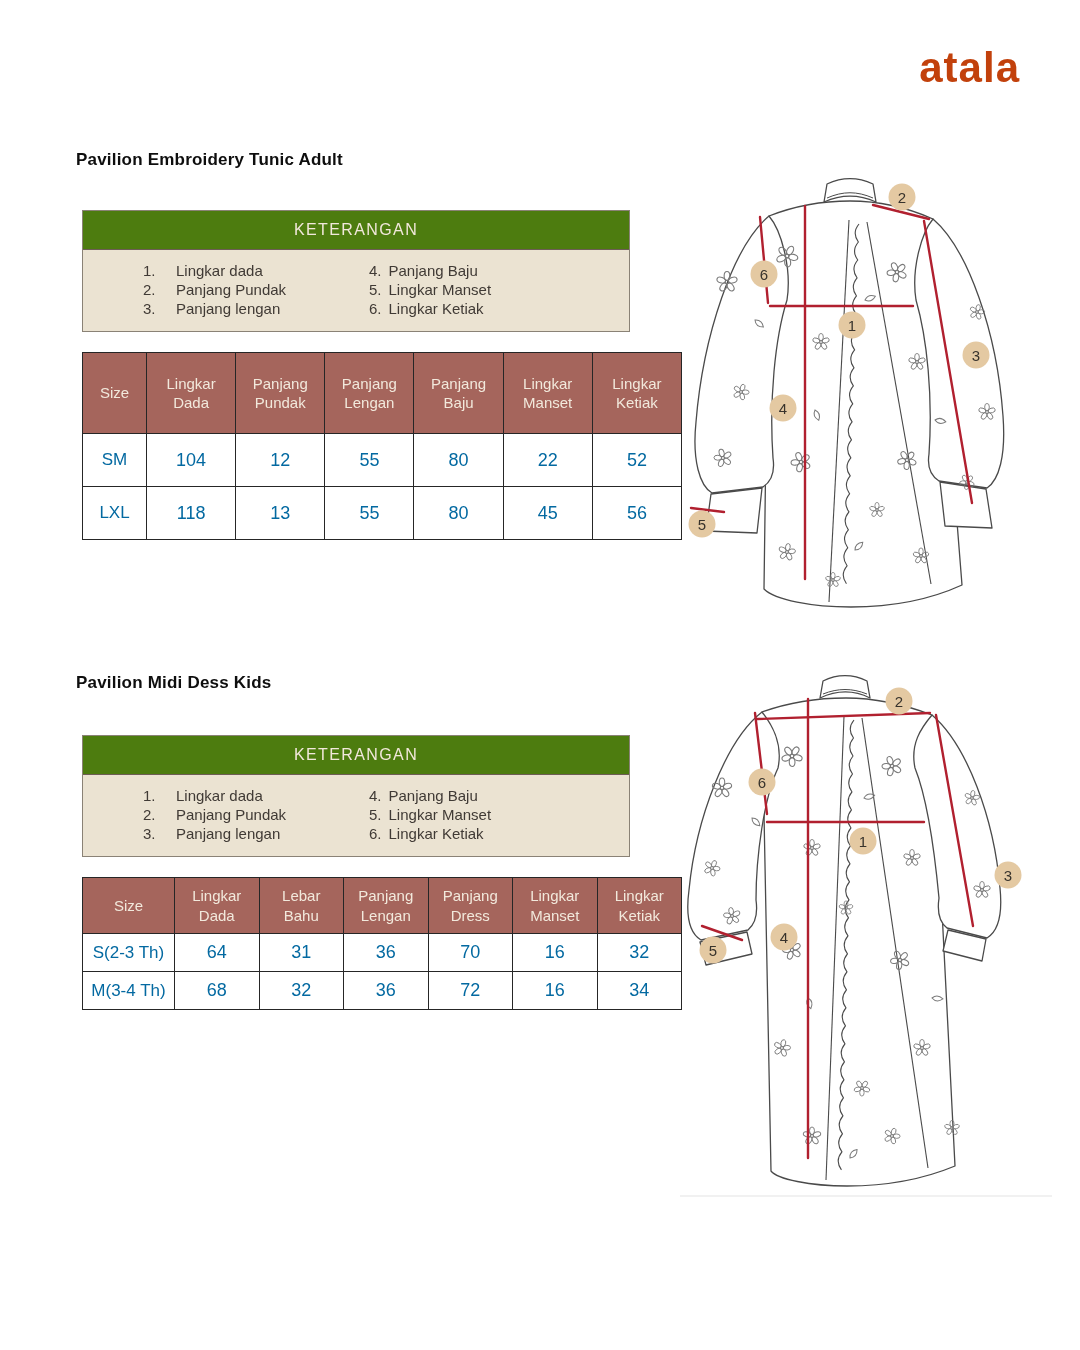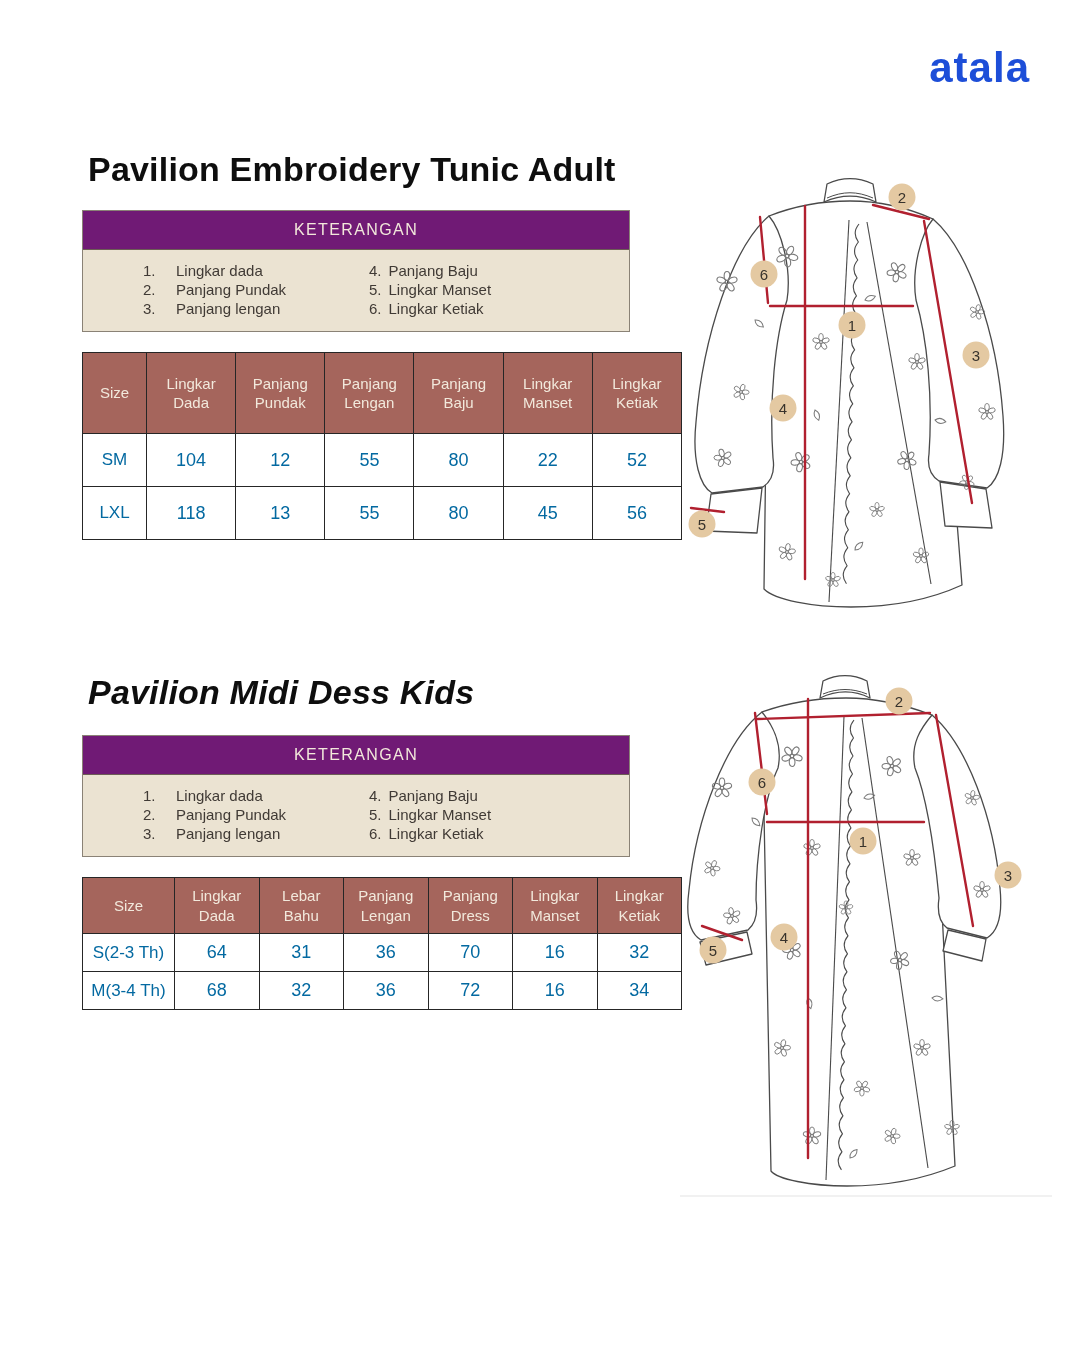--- a/index.html
+++ b/index.html
@@ -1,39 +1,39 @@
 <!DOCTYPE html>
 <html><head>
 <meta charset="utf-8">
 <style>
   html,body{margin:0;padding:0;background:#ffffff;}
   .page{
     position:relative;width:1080px;height:1350px;background:#ffffff;overflow:hidden;
     font-family:"Liberation Sans", sans-serif;color:#1d1d1d;
   }
   .logo{
-    position:absolute;top:44px;right:50px;
-    font-size:42px;font-weight:600;letter-spacing:1px;color:#1d4ed8;
+    position:absolute;top:44px;right:60px;
+    font-size:42px;font-weight:600;letter-spacing:1px;color:#c2410c;
   }
   .title{
-    position:absolute;left:88px;margin:0;
-    font-size:34px;font-weight:700;color:#0e0e0e;letter-spacing:0.2px;
+    position:absolute;left:76px;margin:0;
+    font-size:17px;font-weight:700;color:#0e0e0e;letter-spacing:0.2px;
   }
   #title1{top:150px;}
-  #title2{top:673px;font-style:italic;}
+  #title2{top:673px;}
 
   
   .ket{
     position:absolute;left:82px;width:548px;border:1px solid #8a8276;box-sizing:border-box;
     background:#ebe3d2;
   }
   #legend1{top:210px;}
   #legend2{top:735px;}
   .ket-head{
-    height:38px;background:#701a75;color:#f2e8db;
+    height:38px;background:#4d7c0f;color:#f2e8db;
     display:flex;align-items:center;justify-content:center;
     font-size:16px;letter-spacing:1.4px;border-bottom:1px solid #6d5d55;
   }
   .ket-body{display:flex;padding:11px 0 13px 60px;}
   .ket-col{display:flex;flex-direction:column;}
   .ket-col-l{width:226px;}
   .ket-col-r{flex:1;}
   .ket-item{display:flex;font-size:15px;line-height:19px;color:#403a35;}
   .ket-col-l .n{width:18px;text-align:left;}
   .ket-col-l .t{margin-left:15px;}

